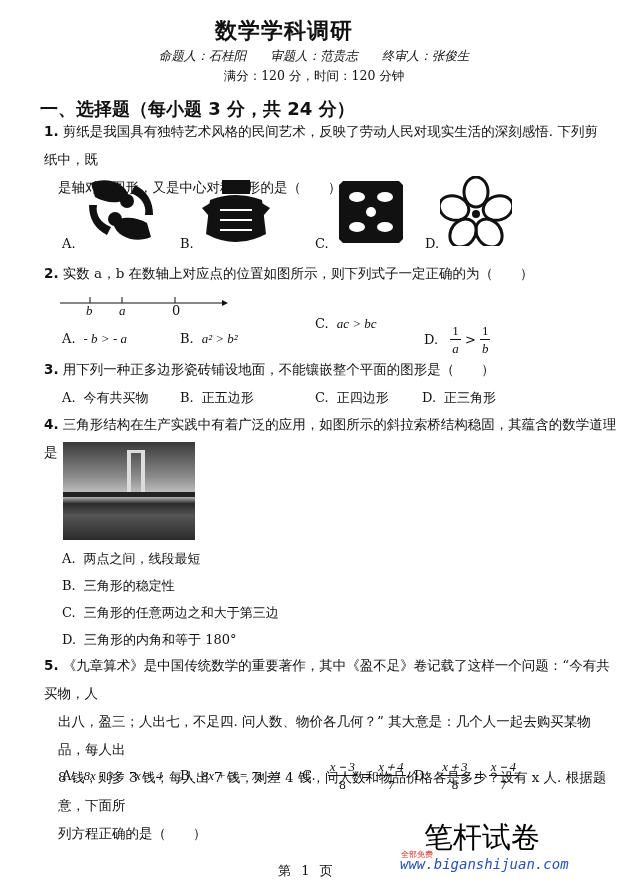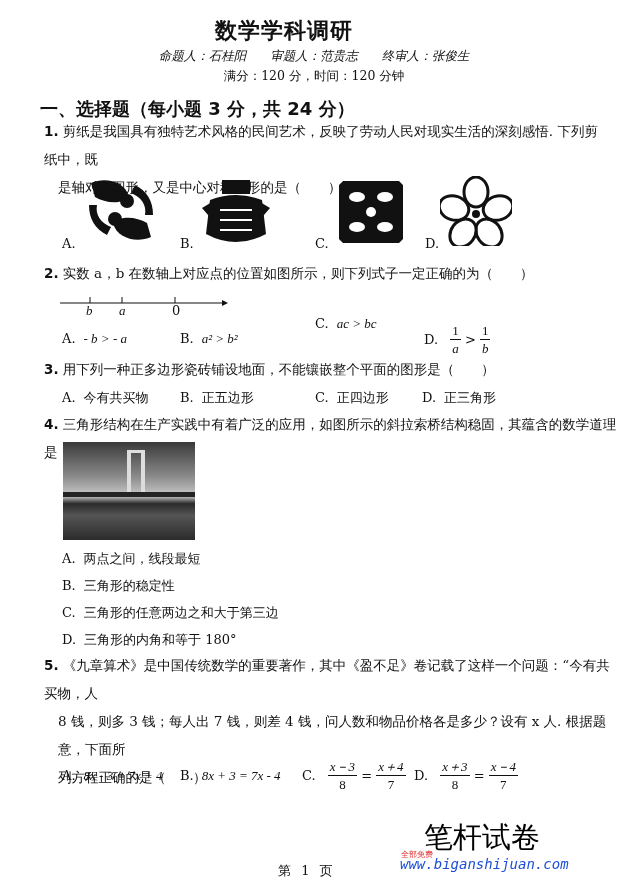--- a/index.html
+++ b/index.html
@@ -140,20 +140,21 @@
       <rect x="0" y="50" width="132" height="5" fill="#222"></rect>
     </svg>
 </div>
 <div class="abs opt" style="left:62px;top:550px;"><span class="opt-label">A.</span><span>两点之间，线段最短</span></div>
 <div class="abs opt" style="left:62px;top:577px;"><span class="opt-label">B.</span><span>三角形的稳定性</span></div>
 <div class="abs opt" style="left:62px;top:604px;"><span class="opt-label">C.</span><span>三角形的任意两边之和大于第三边</span></div>
 <div class="abs opt" style="left:62px;top:631px;"><span class="opt-label">D.</span><span>三角形的内角和等于 180°</span></div>
 
 <div class="abs q" style="top:651px;width:570px;">
   <div><span class="num">5.</span> <span>《九章算术》是中国传统数学的重要著作，其中《盈不足》卷记载了这样一个问题：“今有共买物，人</span></div>
+  <div class="indent">出八，盈三；人出七，不足四. 问人数、物价各几何？” 其大意是：几个人一起去购买某物品，每人出</div>
   <div class="indent">8 钱，则多 3 钱；每人出 7 钱，则差 4 钱，问人数和物品价格各是多少？设有 x 人. 根据题意，下面所</div>
   <div class="indent">列方程正确的是（　　）</div>
 </div>
 <div class="abs opt" style="left:62px;top:768px;"><span class="opt-label">A.</span><span class="ff">8x - 3 = 7x + 4</span></div>
 <div class="abs opt" style="left:180px;top:768px;"><span class="opt-label">B.</span><span class="ff">8x + 3 = 7x - 4</span></div>
 <div class="abs opt" style="left:302px;top:758px;">
   <span class="opt-label" style="vertical-align:middle">C.</span>
   <span class="frac">
       <span class="top ff">x－3</span>
       <span>8</span>

